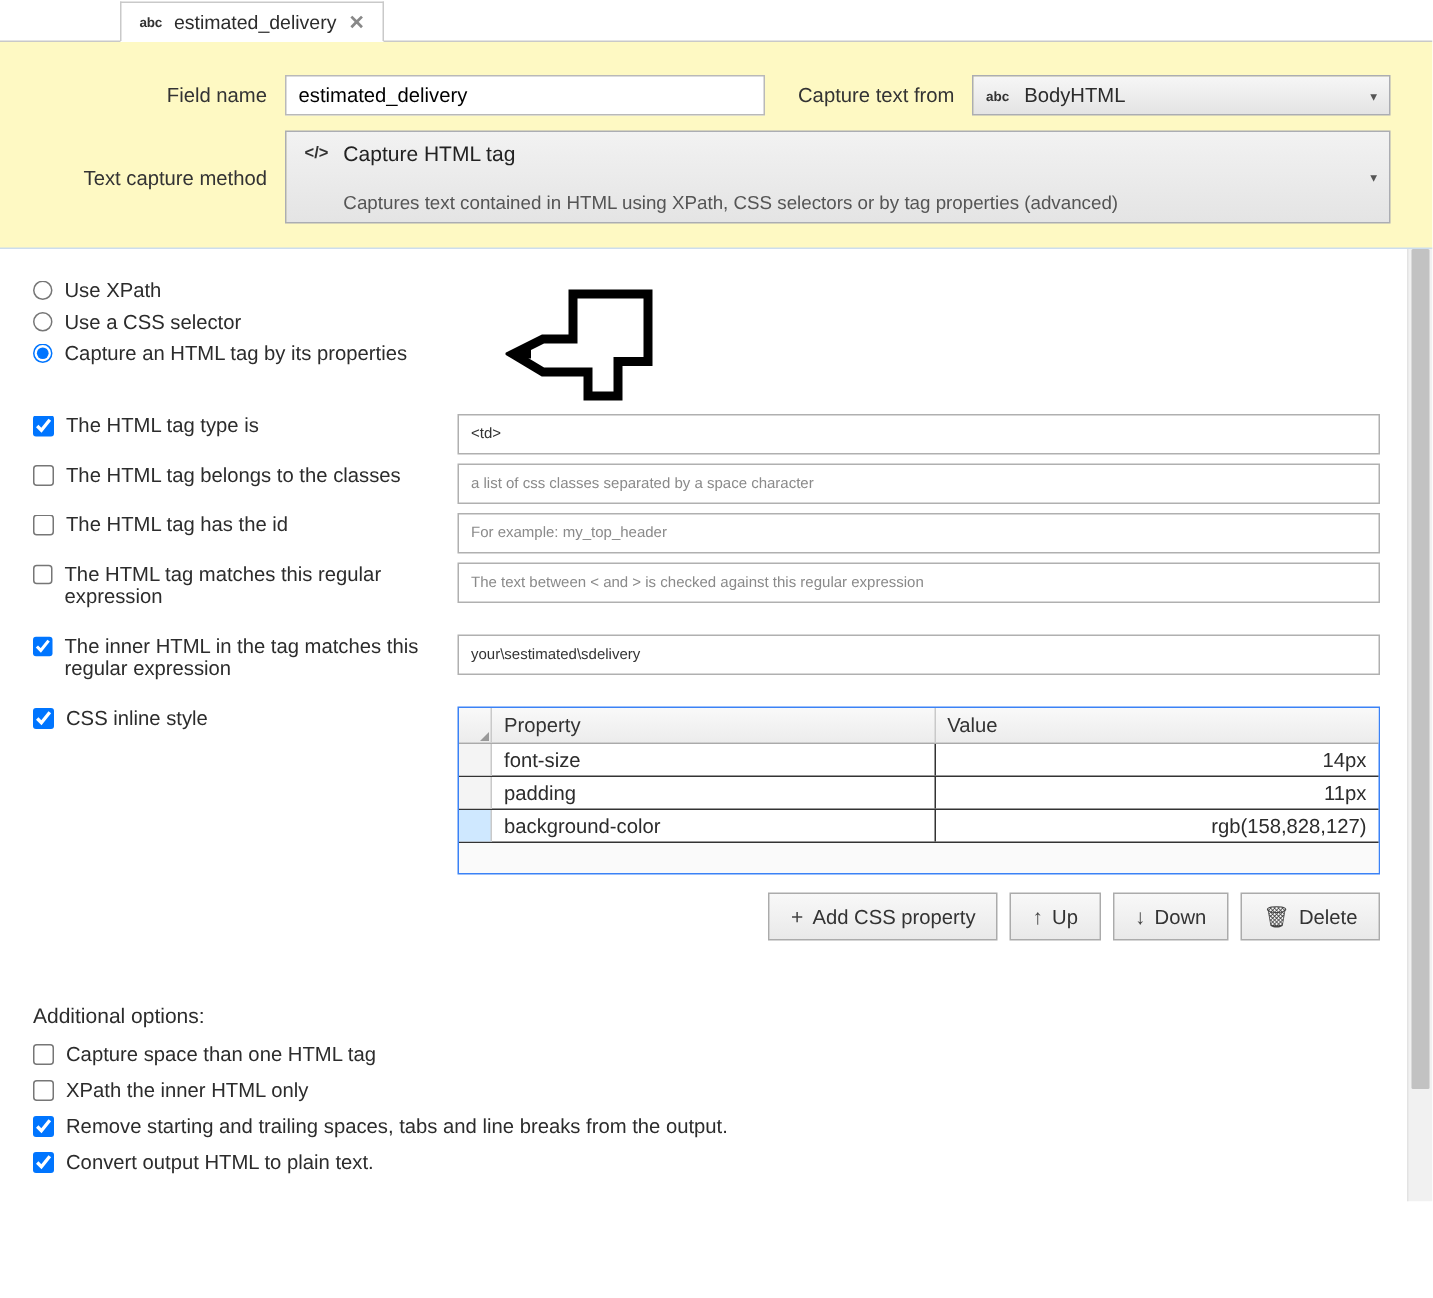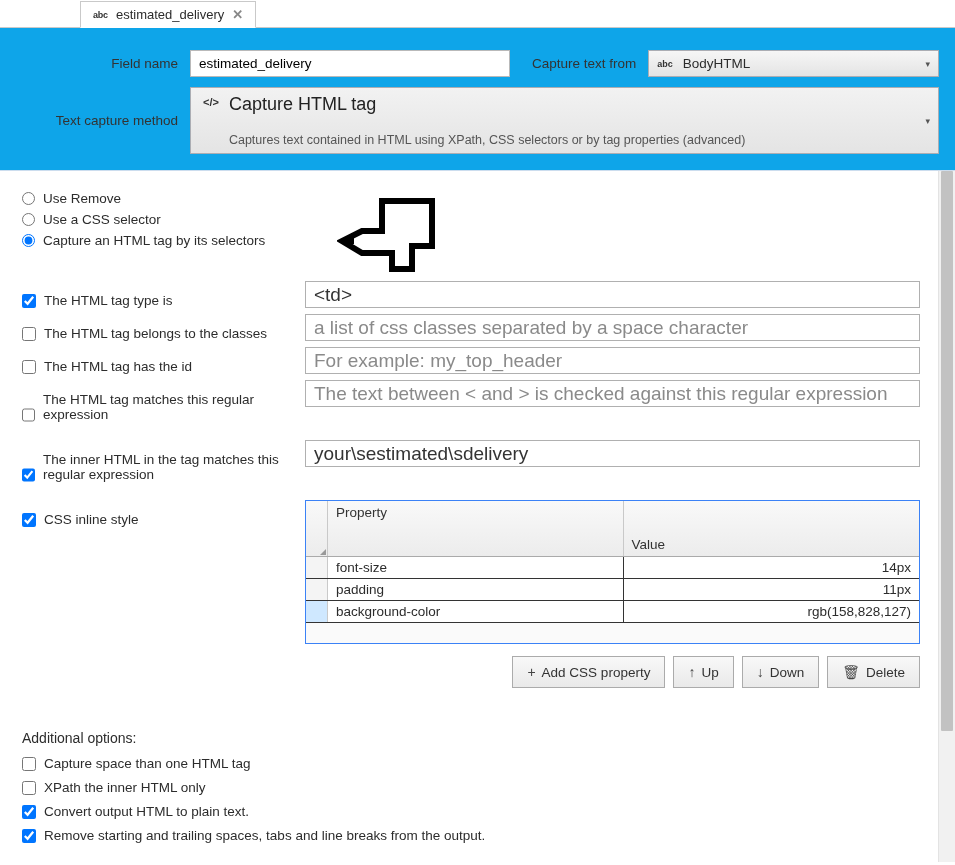--- a/index.html
+++ b/index.html
@@ -36,23 +36,23 @@
     color: #333;
     letter-spacing: -0.2px;
   }
   .tab .close {
     color: #888;
     font-weight: 700;
     cursor: pointer;
     font-size: 13px;
   }
   .header-pane {
-    background: #0ea5e9;
+    background: #fef9c3;
     border-bottom: 1px solid #cde;
-    padding: 22px 8px 16px 10px;
+    padding: 22px 20px 16px 10px;
   }
   .row {
     display: flex;
     align-items: center;
     margin-bottom: 10px;
   }
   .row .label {
     width: 180px;
     text-align: right;
     padding-right: 12px;
@@ -105,21 +105,21 @@
     gap: 10px;
     position: relative;
     margin-right: 8px;
   }
   .method-box .code-icon {
     font-size: 11px;
     color: #333;
     font-weight: 700;
     padding-top: 2px;
   }
-  .method-box .title { font-size: 18px; color: #222; }
+  .method-box .title { font-size: 14px; color: #222; }
   .method-box .desc { font-size: 12.5px; color: #555; margin-top: 18px; }
   .content-wrap {
     display: flex;
   }
   .content {
     flex: 1;
     padding: 20px 18px 10px 22px;
   }
   .vscroll {
     width: 17px;
@@ -145,31 +145,30 @@
   .radio-group { margin-bottom: 20px; }
   .prop-grid {
     display: grid;
     grid-template-columns: 275px 1fr;
     column-gap: 8px;
     row-gap: 6px;
     align-items: start;
   }
   .check-row {
     display: flex;
-    align-items: flex-end;
+    align-items: flex-start;
     gap: 8px;
-    margin-top: 12px;
   }
   .check-row input[type=checkbox] { margin: 1px 0 0 0; width:14px; height:14px; }
   .prop-input {
     height: 27px;
     border: 1px solid #b0b0b0;
     padding: 2px 8px;
     font-family: inherit;
-    font-size: 19px;
+    font-size: 10px;
     width: 100%;
     background: #fff;
     color: #333;
   }
   .prop-input::placeholder { color: #8a8a8a; }
   .spacer6 { height: 6px; }
   .css-table {
     border: 1px solid #3b82f6;
     width: 100%;
   }
@@ -178,21 +177,21 @@
     grid-template-columns: 22px 1fr 1fr;
     background: linear-gradient(#f9f9f9, #ececec);
     border-bottom: 1px solid #aaa;
   }
   .css-table .hdr div {
     padding: 4px 8px;
     font-size: 13.5px;
     color: #333;
     border-right: 1px solid #c9c9c9;
   }
-  .css-table .hdr div:last-child { border-right: none; margin-top: 32px; }
+  .css-table .hdr div:last-child { border-right: none; }
   .css-table .body-row {
     display: grid;
     grid-template-columns: 22px 1fr 1fr;
     border-bottom: 1px solid #333;
   }
   .css-table .body-row div {
     padding: 3px 8px;
     border-right: 1px solid #333;
     font-size: 13.5px;
   }
@@ -284,29 +283,29 @@
   </div>
 </div>
 
 <div class="content-wrap">
   <div class="content">
 
     <div class="top-options">
       <div class="left-col radio-group">
         <label class="radio-row">
           <input type="radio" name="mode" style="">
-            <span>Use Remove</span>
+            <span>Use XPath</span>
         </label>
         <label class="radio-row">
           <input type="radio" name="mode" style="">
             <span>Use a CSS selector</span>
         </label>
         <label class="radio-row">
           <input type="radio" name="mode" checked="" style="">
-            <span>Capture an HTML tag by its selectors</span>
+            <span>Capture an HTML tag by its properties</span>
         </label>
       </div>
       <div class="hand-wrap">
         <svg width="110" height="90" viewBox="0 0 110 90">
           <g fill="none" stroke="#000" stroke-width="6" stroke-linecap="square">
             <path d="M45 10 H95 V55 H75 V78 H55 V62 H25 L5 50 L25 40 H45 Z" fill="#fff"></path>
             <rect x="5" y="47" width="12" height="6" fill="#000" stroke="none"></rect>
           </g>
         </svg>
       </div>
@@ -406,25 +405,25 @@
       <label class="opt-row">
           <input type="checkbox" style="">
           <span>Capture space than one HTML tag</span>
         </label>
       <label class="opt-row">
           <input type="checkbox" style="">
           <span>XPath the inner HTML only</span>
         </label>
       <label class="opt-row">
           <input type="checkbox" checked="" style="">
-          <span>Convert output HTML to plain text.</span>
+          <span>Remove starting and trailing spaces, tabs and line breaks from the output.</span>
         </label>
       <label class="opt-row">
           <input type="checkbox" checked="" style="">
-          <span>Remove starting and trailing spaces, tabs and line breaks from the output.</span>
+          <span>Convert output HTML to plain text.</span>
         </label>
     </div>
 
   </div>
   <div class="vscroll">
     <div class="thumb"></div>
   </div>
 </div>
 
 </body></html>

